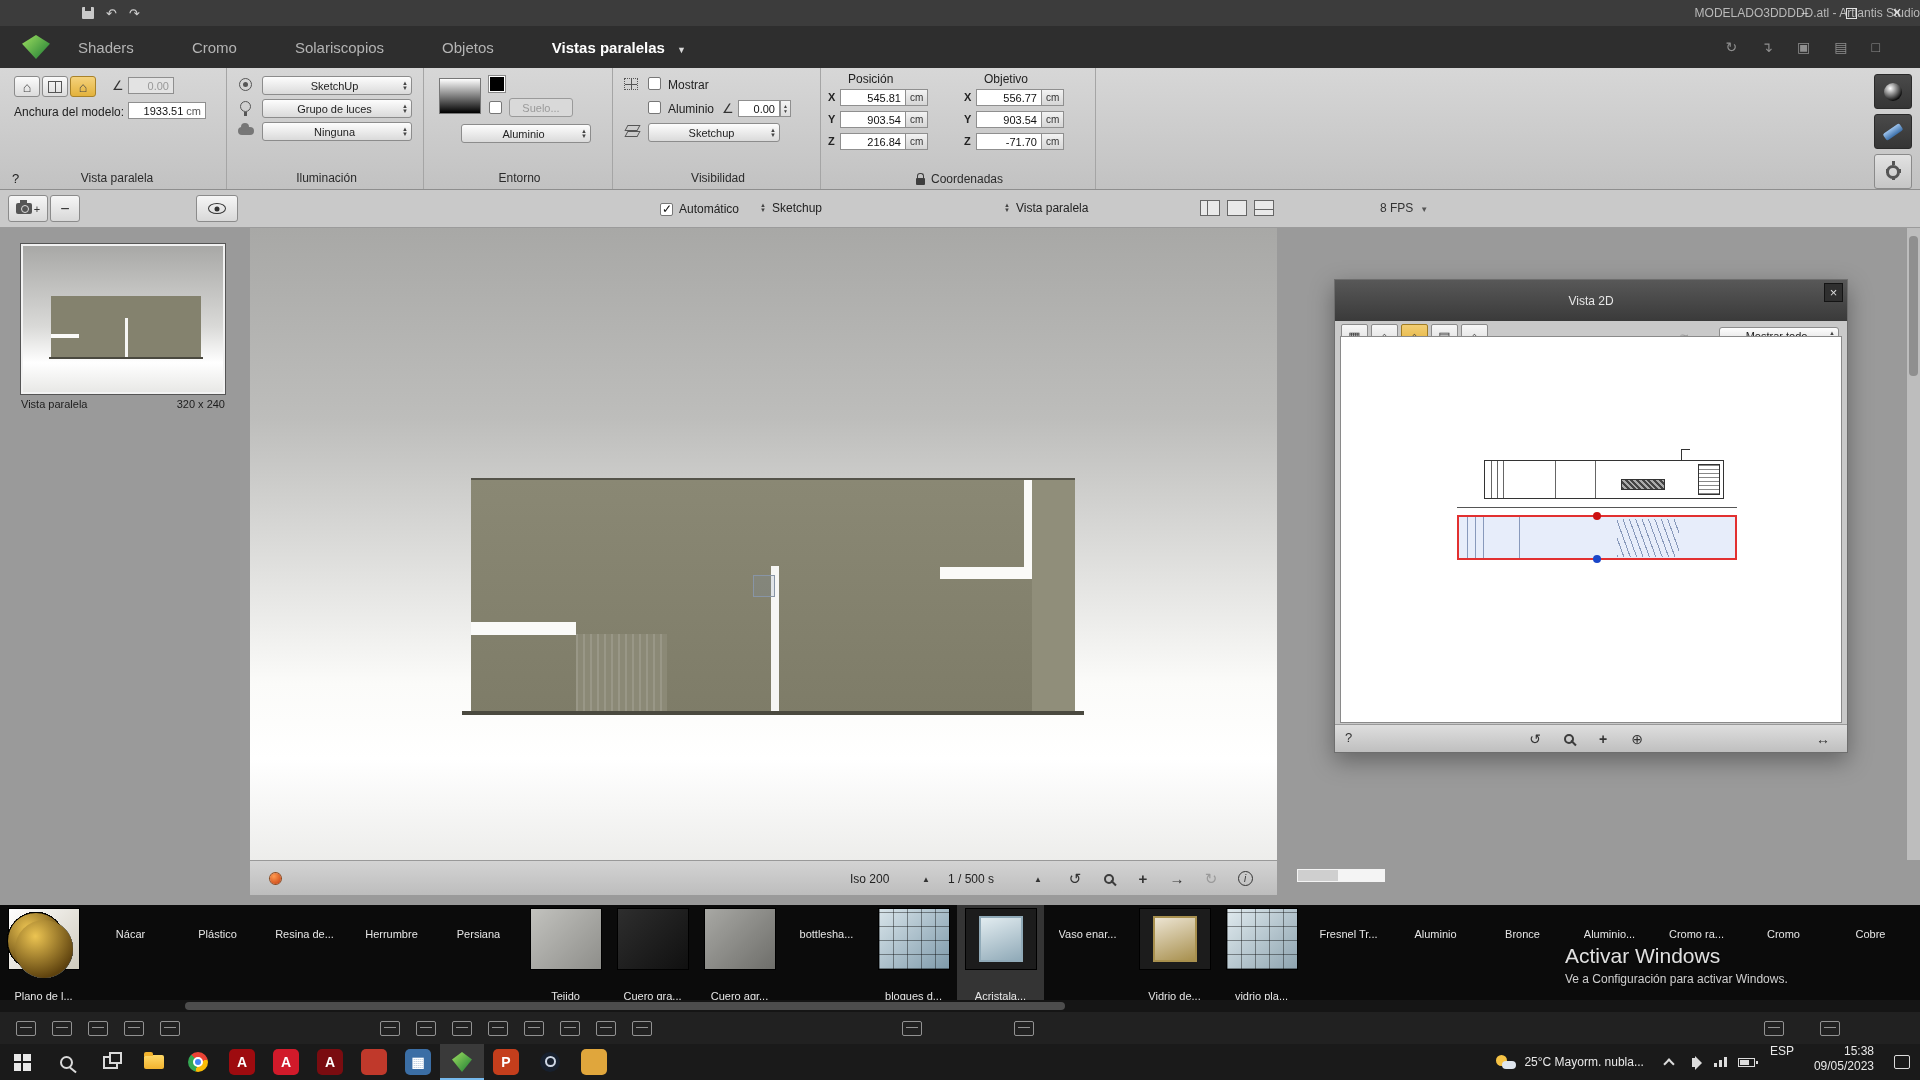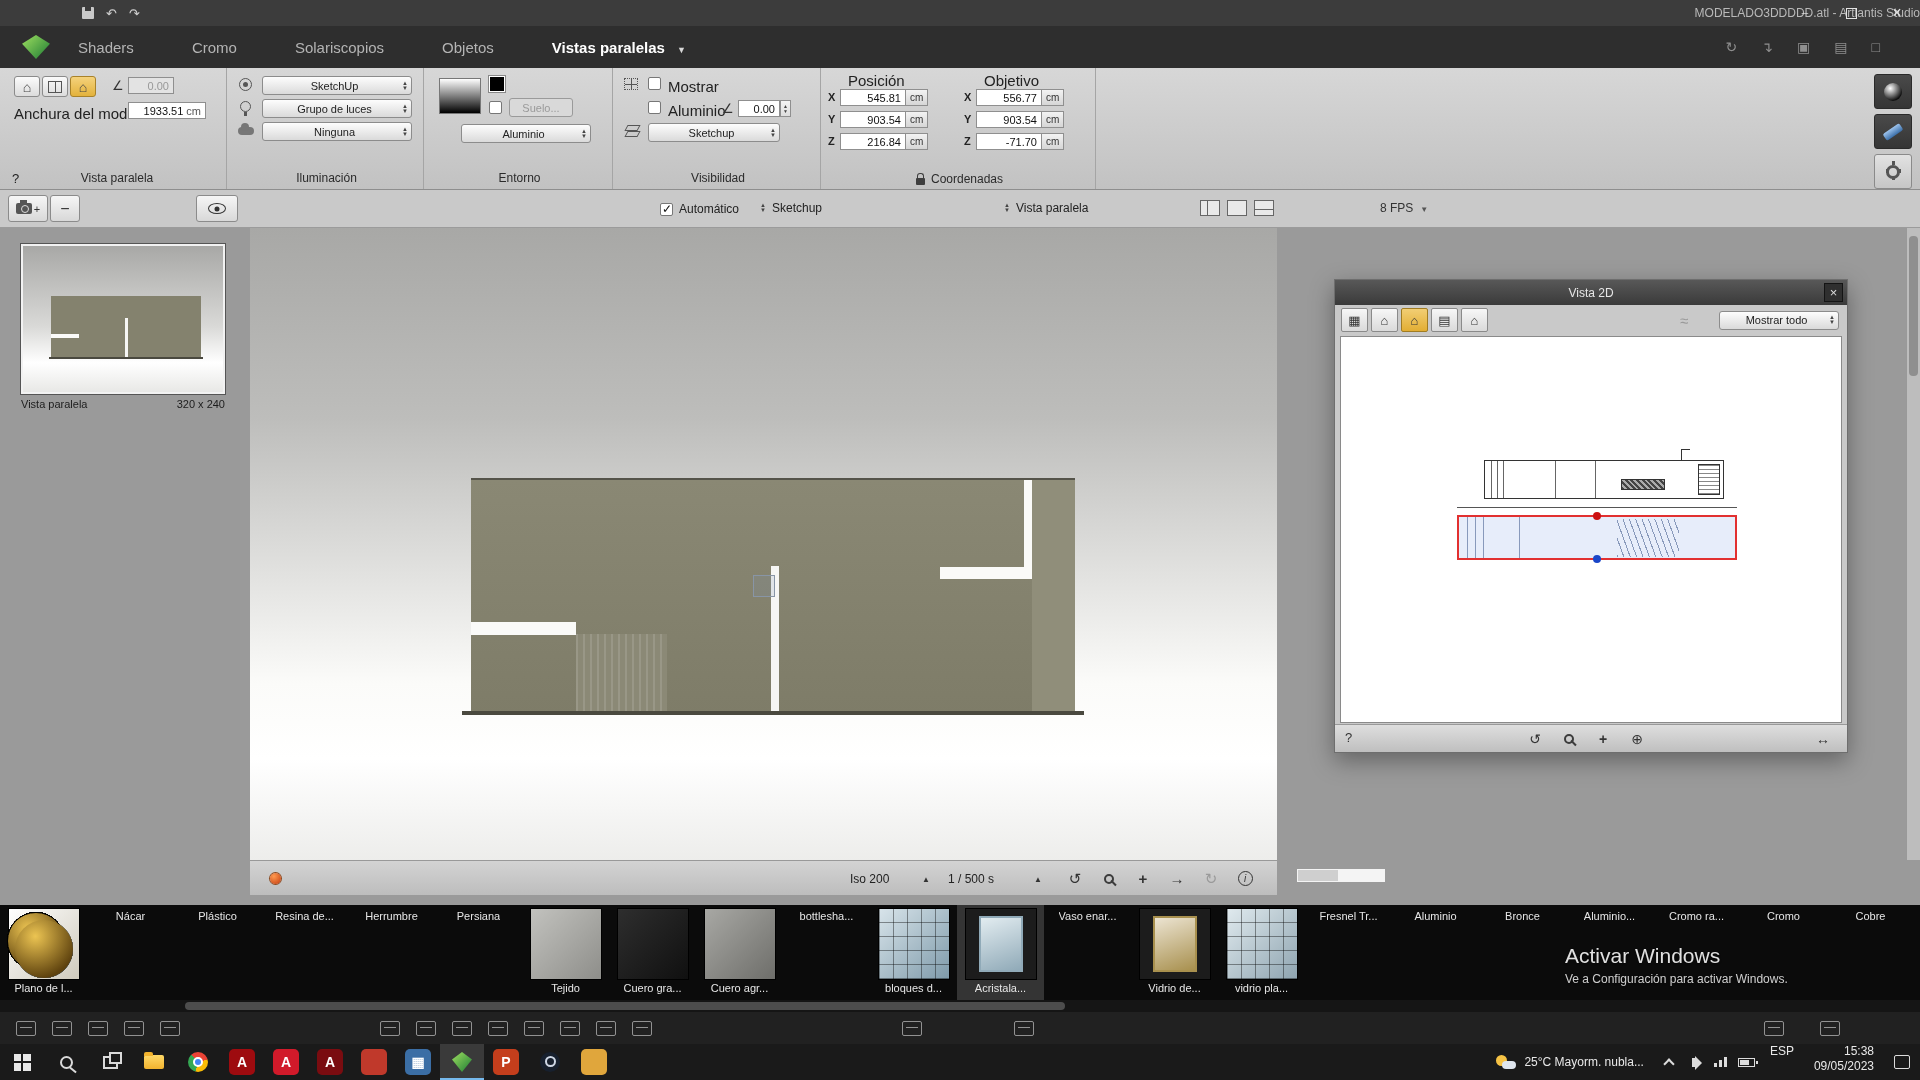--- a/index.html
+++ b/index.html
@@ -35,21 +35,21 @@
 .seclabel{position:absolute;bottom:4px;left:0;right:0;text-align:center;font-size:12px;color:#2b2b2b}
 .vbtn{position:absolute;width:26px;height:21px;border:1px solid #8b8b8b;border-radius:3px;background:linear-gradient(#fbfbfb,#dcdcdc);display:flex;align-items:center;justify-content:center;color:#555}
 .vbtn.sel{background:linear-gradient(#f4d27c,#e3b23c);border-color:#a8822a}
 .gi-house::after{content:"⌂";font-size:14px;color:#444}
 .gi-split::after{content:"";width:12px;height:10px;border:1px solid #555;background:linear-gradient(#555,#555) center/1px 100% no-repeat}
 .angleg{position:absolute;font-size:13px;color:#333}
 .angleg::after{content:"∠"}
 .field{position:absolute;height:17px;background:#fff;border:1px solid #8f8f8f;font-size:11px;display:flex;align-items:center;justify-content:flex-end;padding:0 4px;color:#111}
 .field.disabled{background:#e3e3e3;color:#999}
 .unit-badge{height:17px;background:linear-gradient(#f3f3f3,#d6d6d6);border:1px solid #8f8f8f;border-left:none;font-size:10px;display:flex;align-items:center;padding:0 4px;color:#333}
-.lbl{position:absolute;font-size:15px;color:#222}
+.lbl{position:absolute;font-size:12px;color:#222}
 .dd{position:absolute;height:19px;background:linear-gradient(#fdfdfd,#dadada);border:1px solid #8c8c8c;border-radius:3px;display:flex;align-items:center;font-size:11px;color:#222;padding:0 3px 0 8px}
 .dd-label{flex:1;text-align:center;white-space:nowrap;overflow:hidden}
 .arr2{display:flex;flex-direction:column;align-items:center;line-height:5px;font-size:6px;color:#444;margin-left:4px}
 .arr2::before{content:"▲"}
 .arr2::after{content:"▼"}
 .cb{position:absolute;width:13px;height:13px;border:1px solid #777;background:#fff;border-radius:2px}
 .cb.checked::after{content:"✓";position:absolute;left:1px;top:-2px;font-size:12px;color:#111}
 .i-sun{position:absolute;width:13px;height:13px;border:1.5px solid #555;border-radius:50%}
 .i-sun::after{content:"";position:absolute;inset:3px;background:#555;border-radius:50%}
 .i-bulb{position:absolute;width:11px;height:11px;border:1.5px solid #555;border-radius:50%}
@@ -125,21 +125,21 @@
 
 #preview-thumb{position:absolute;left:21px;top:244px;width:204px;height:150px;border:2px solid #f2f2f2;box-shadow:0 0 0 1px #555;background:linear-gradient(180deg,#a8a8a6,#d9d9d7 55%,#fff 80%,#e8e8e6)}
 .mini-bld{position:absolute;left:28px;top:50px;width:150px;height:62px;background:#84826e}
 .mini-slot{position:absolute;left:102px;top:72px;width:3px;height:40px;background:#f6f6f4}
 .mini-cut{position:absolute;left:28px;top:88px;width:28px;height:4px;background:#fafaf8}
 .mini-base{position:absolute;left:26px;top:111px;width:154px;height:2px;background:#4a493f}
 #preview-cap{position:absolute;left:21px;top:398px;width:204px;display:flex;justify-content:space-between;font-size:11px;color:#1d1d1d}
 
 
 #vista2d{position:absolute;left:1334px;top:279px;width:514px;height:474px;background:#c9c9c9;border:1px solid #6e6e6e;box-shadow:0 8px 22px rgba(0,0,0,.35);z-index:20}
-.v2-title{height:25px;background:linear-gradient(#585858,#3a3a3a);display:flex;align-items:center;position:relative}
+.v2-title{height:41px;background:linear-gradient(#585858,#3a3a3a);display:flex;align-items:center;position:relative}
 .v2-title-text{flex:1;text-align:center;color:#e6e6e6;font-size:12px}
 .v2-close{position:absolute;right:4px;top:3px;width:19px;height:19px;background:#2f2f2f;border:1px solid #141414;color:#ddd;display:flex;align-items:center;justify-content:center}
 .v2-close::after{content:"×";font-size:13px}
 .v2-toolbar{height:30px;display:flex;align-items:center;gap:3px;padding:0 6px;position:relative}
 .v2-btn{width:27px;height:24px;border:1px solid #8a8a8a;background:linear-gradient(#f7f7f7,#dadada);display:flex;align-items:center;justify-content:center;font-size:13px;color:#333;border-radius:2px}
 .v2-btn.sel{background:linear-gradient(#f2ce74,#e2ae34);border-color:#a07c22}
 .g-squig{position:absolute;left:345px;color:#9a9a9a;font-size:15px}
 .g-squig::after{content:"≈"}
 .v2-dd{position:absolute;right:8px;width:120px}
 .v2-dd .dd{position:relative;width:100%}
@@ -176,21 +176,21 @@
 #materials{position:absolute;left:0;top:905px;width:1920px;height:95px;background:#0b0b0b;display:flex;z-index:30}
 .mat-item{width:87px;height:95px;display:flex;flex-direction:column;align-items:center;padding-top:3px}
 .mat-item.selected{background:#343434}
 .mat-thumb{width:72px;height:72px;background:radial-gradient(circle at 50% 40%,#3e3e3e,#181818);position:relative;border:1px solid #000}
 .sphere{position:absolute;left:7px;top:7px;width:58px;height:58px;border-radius:50%;background:radial-gradient(circle at 35% 28%,var(--c1),var(--c2) 75%)}
 .mat-thumb.flat{background:linear-gradient(135deg,var(--c1),var(--c2))}
 .mat-thumb.panel{background:#1c1c1c}
 .mat-thumb.panel::after{content:"";position:absolute;inset:7px 13px;background:linear-gradient(160deg,var(--c1),var(--c2));border:2px solid var(--c2)}
 .mat-thumb.blocks{background:linear-gradient(135deg,var(--c1),var(--c2))}
 .mat-thumb.blocks::after{content:"";position:absolute;inset:0;background:repeating-linear-gradient(0deg,rgba(0,0,0,.4) 0 1px,transparent 1px 14px),repeating-linear-gradient(90deg,rgba(0,0,0,.4) 0 1px,transparent 1px 14px)}
-.mat-label{margin-top:2px;font-size:11px;color:#e6e6e6;max-width:84px;white-space:nowrap;overflow:hidden}
+.mat-label{margin-top:20px;font-size:11px;color:#e6e6e6;max-width:84px;white-space:nowrap;overflow:hidden}
 
 
 #watermark{position:absolute;left:1565px;top:944px;z-index:60;color:rgba(255,255,255,.88);text-shadow:0 1px 2px rgba(0,0,0,.45);pointer-events:none}
 #watermark .l1{font-size:21px}
 #watermark .l2{font-size:12px;margin-top:4px;color:rgba(255,255,255,.8)}
 
 
 #hscroll{position:absolute;left:0;top:1000px;width:1920px;height:12px;background:#151515;z-index:30}
 #hscroll .hthumb{position:absolute;left:185px;top:2px;height:8px;width:880px;background:#4d4d4d;border-radius:4px}
 #toolsbar{position:absolute;left:0;top:1012px;width:1920px;height:32px;background:#212121;display:flex;align-items:center;z-index:30}

